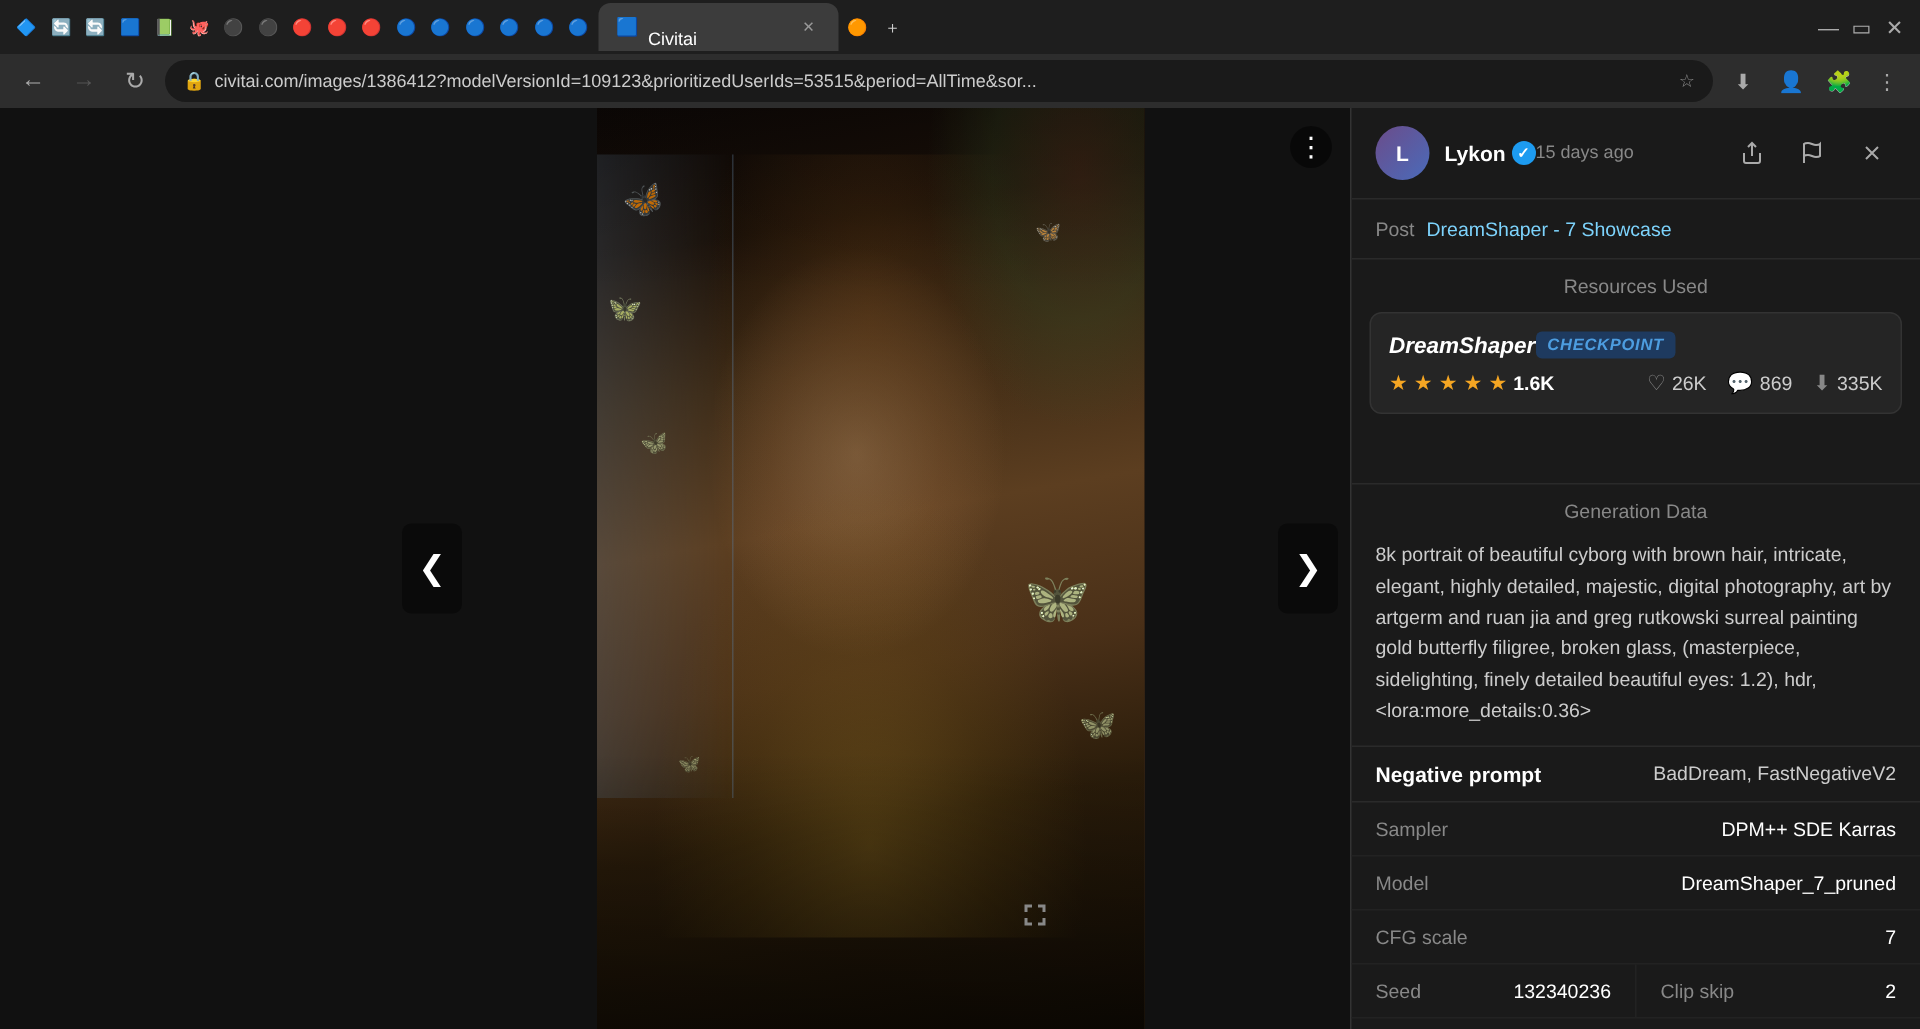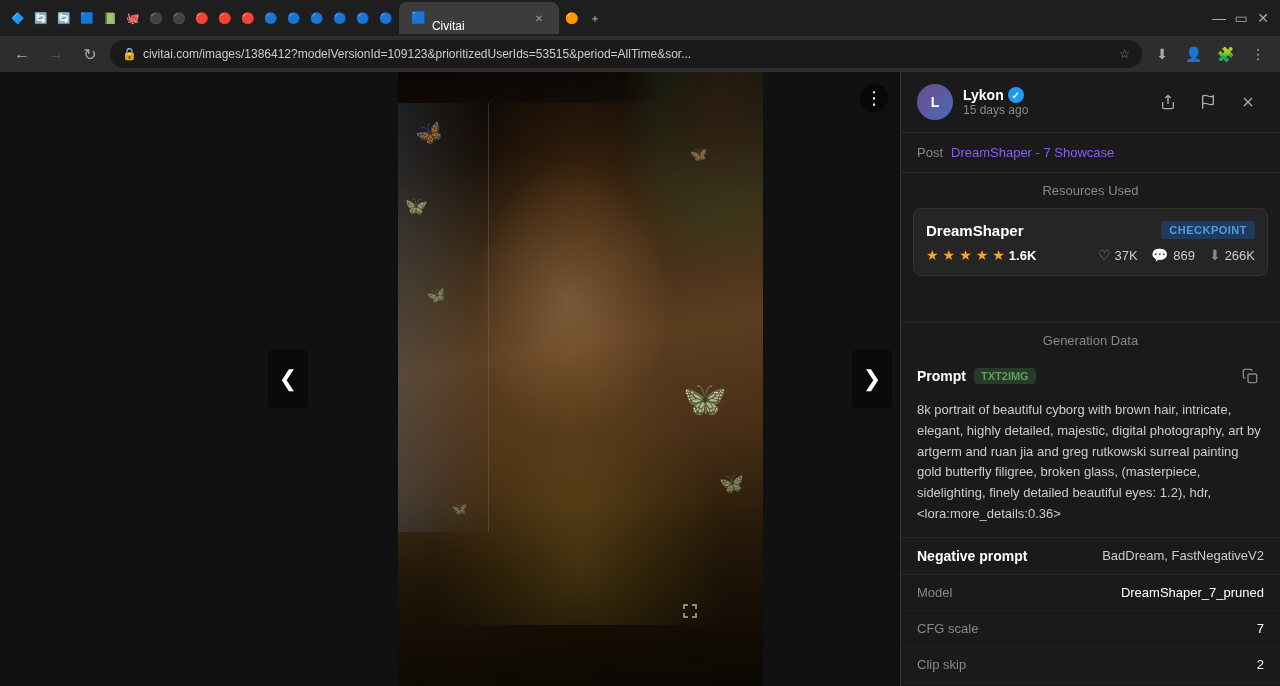--- a/index.html
+++ b/index.html
@@ -267,21 +267,21 @@
       background: linear-gradient(135deg, #6b4c8a, #4a6bba);
       display: flex;
       align-items: center;
       justify-content: center;
       color: #fff;
       font-size: 14px;
       font-weight: bold;
       flex-shrink: 0;
     }
 
-    .user-details { display: flex; flex-direction: column; }
+    .user-details { display: flex; flex-direction: row; }
 
     .username {
       display: flex;
       align-items: center;
       gap: 4px;
       font-size: 14px;
       font-weight: 600;
       color: #fff;
     }
 
@@ -331,21 +331,21 @@
       border-bottom: 1px solid #2a2a2a;
     }
 
     .post-label {
       font-size: 13px;
       color: #888;
     }
 
     .post-link {
       font-size: 13px;
-      color: #8b5cf6;
+      color: #7dd3fc;
       text-decoration: none;
       cursor: pointer;
     }
 
     
     .section-header {
       padding: 10px 16px 6px;
       font-size: 13px;
       color: #888;
       text-align: center;
@@ -354,23 +354,23 @@
     .resource-card {
       margin: 4px 12px 12px;
       background: #252525;
       border-radius: 8px;
       padding: 12px;
       border: 1px solid #333;
     }
 
     .resource-top {
       display: flex;
-      justify-content: space-between;
       align-items: center;
       margin-bottom: 8px;
+      font-style: italic;
     }
 
     .resource-name {
       font-size: 15px;
       font-weight: 600;
       color: #fff;
     }
 
     .checkpoint-badge {
       background: #1e3a5f;
@@ -711,72 +711,68 @@
           <span class="star">★</span>
           <span class="star">★</span>
           <span class="star">★</span>
           <span class="star">★</span>
           <span class="star">★</span>
           <span class="rating-count">1.6K</span>
         </div>
         <div class="stat-group">
           <div class="stat-item">
             <span class="stat-icon">♡</span>
-            <span>37K</span>
+            <span>26K</span>
           </div>
           <div class="stat-item">
             <span class="stat-icon">💬</span>
             <span>869</span>
           </div>
           <div class="stat-item">
             <span class="stat-icon">⬇</span>
-            <span>266K</span>
+            <span>335K</span>
           </div>
         </div>
       </div>
     </div>
 
     <div class="gen-section">
       <div class="gen-header">Generation Data</div>
 
-      <div class="prompt-row">
-        <div class="prompt-label-row">
-          <span class="prompt-label">Prompt</span>
-          <div class="prompt-badge">TXT2IMG</div>
-        </div>
-        <div class="copy-btn">
-          <svg width="16" height="16" viewBox="0 0 24 24" fill="none" stroke="#888" stroke-width="2">
-            <rect x="9" y="9" width="13" height="13" rx="2" ry="2"></rect>
-            <path d="M5 15H4a2 2 0 01-2-2V4a2 2 0 012-2h9a2 2 0 012 2v1"></path>
-          </svg>
-        </div>
-      </div>
       <div class="prompt-text">8k portrait of beautiful cyborg with brown hair, intricate, elegant, highly detailed, majestic, digital photography, art by artgerm and ruan jia and greg rutkowski surreal painting gold butterfly filigree, broken glass, (masterpiece, sidelighting, finely detailed beautiful eyes: 1.2), hdr, &lt;lora:more_details:0.36&gt;</div>
 
       <div class="negative-section">
         <span class="negative-label">Negative prompt</span>
         <span class="negative-value">BadDream, FastNegativeV2</span>
       </div>
 
       <div class="settings-grid">
+        <div class="settings-row-full">
+          <span class="settings-key">Sampler</span>
+          <span class="settings-value">DPM++ SDE Karras</span>
+        </div>
 
         <div class="settings-row-full">
           <span class="settings-key">Model</span>
           <span class="settings-value">DreamShaper_7_pruned</span>
         </div>
 
         <div class="settings-row">
           <div class="settings-cell">
             <span class="settings-key">CFG scale</span>
             <span class="settings-value">7</span>
           </div>
         </div>
 
         <div class="settings-row">
           <div class="settings-cell">
+            <span class="settings-key">Seed</span>
+            <span class="settings-value">132340236</span>
+          </div>
+          <div class="settings-cell">
             <span class="settings-key">Clip skip</span>
             <span class="settings-value">2</span>
           </div>
         </div>
 
       </div>
     </div>
 
   </div>
 </div>

